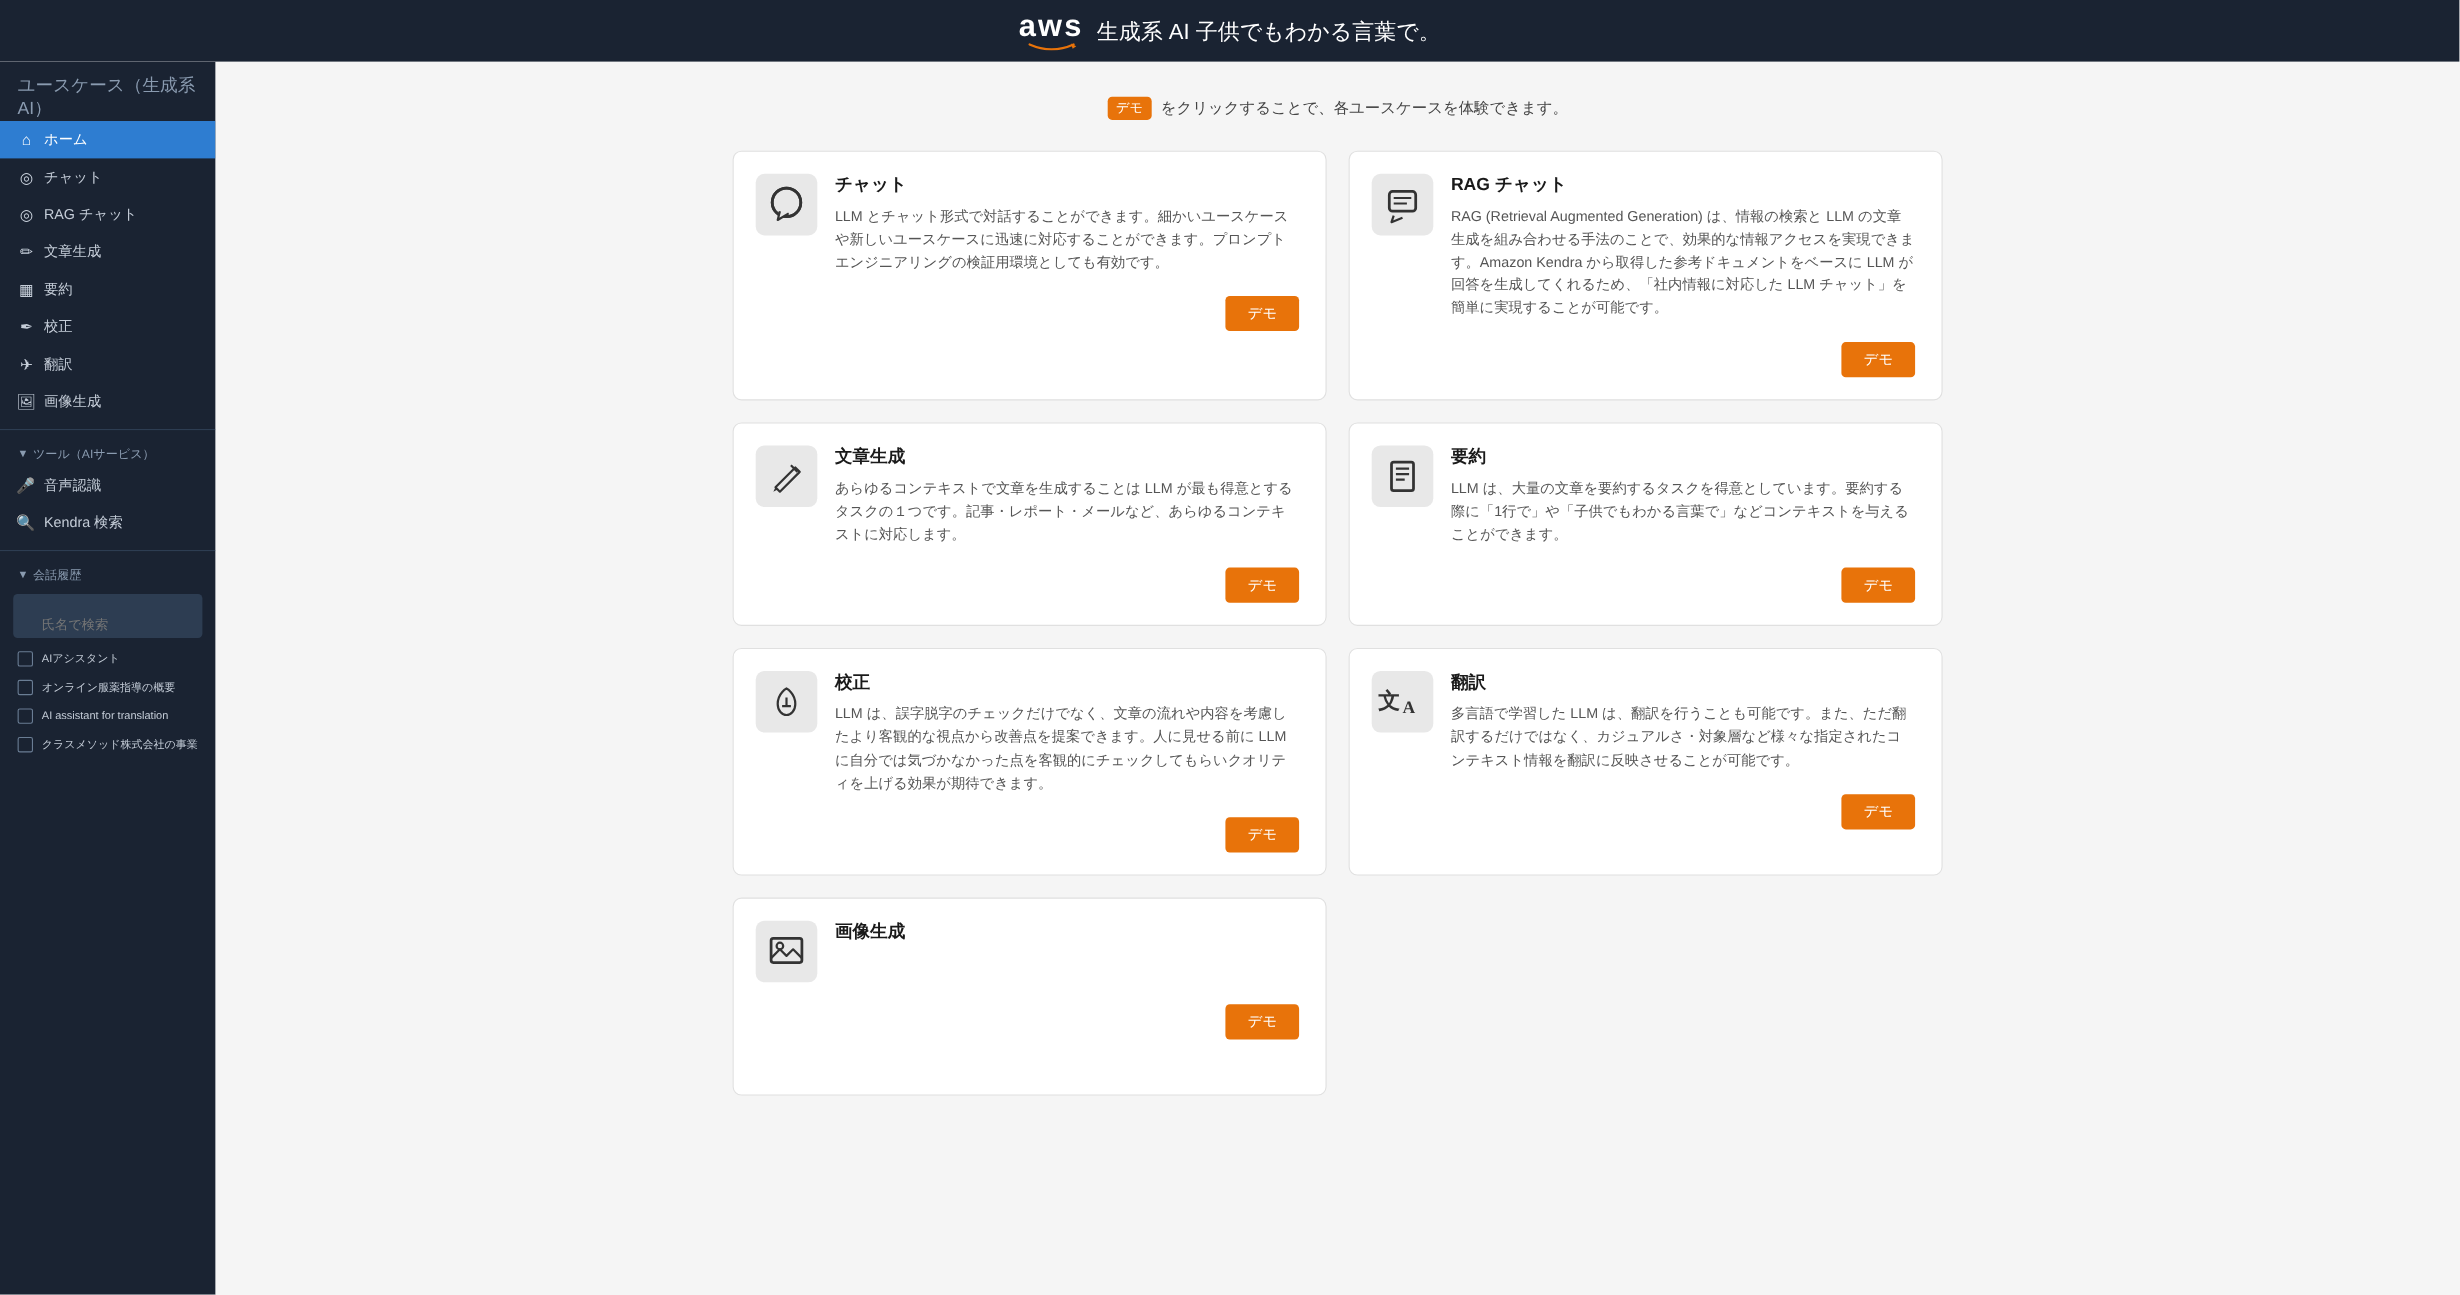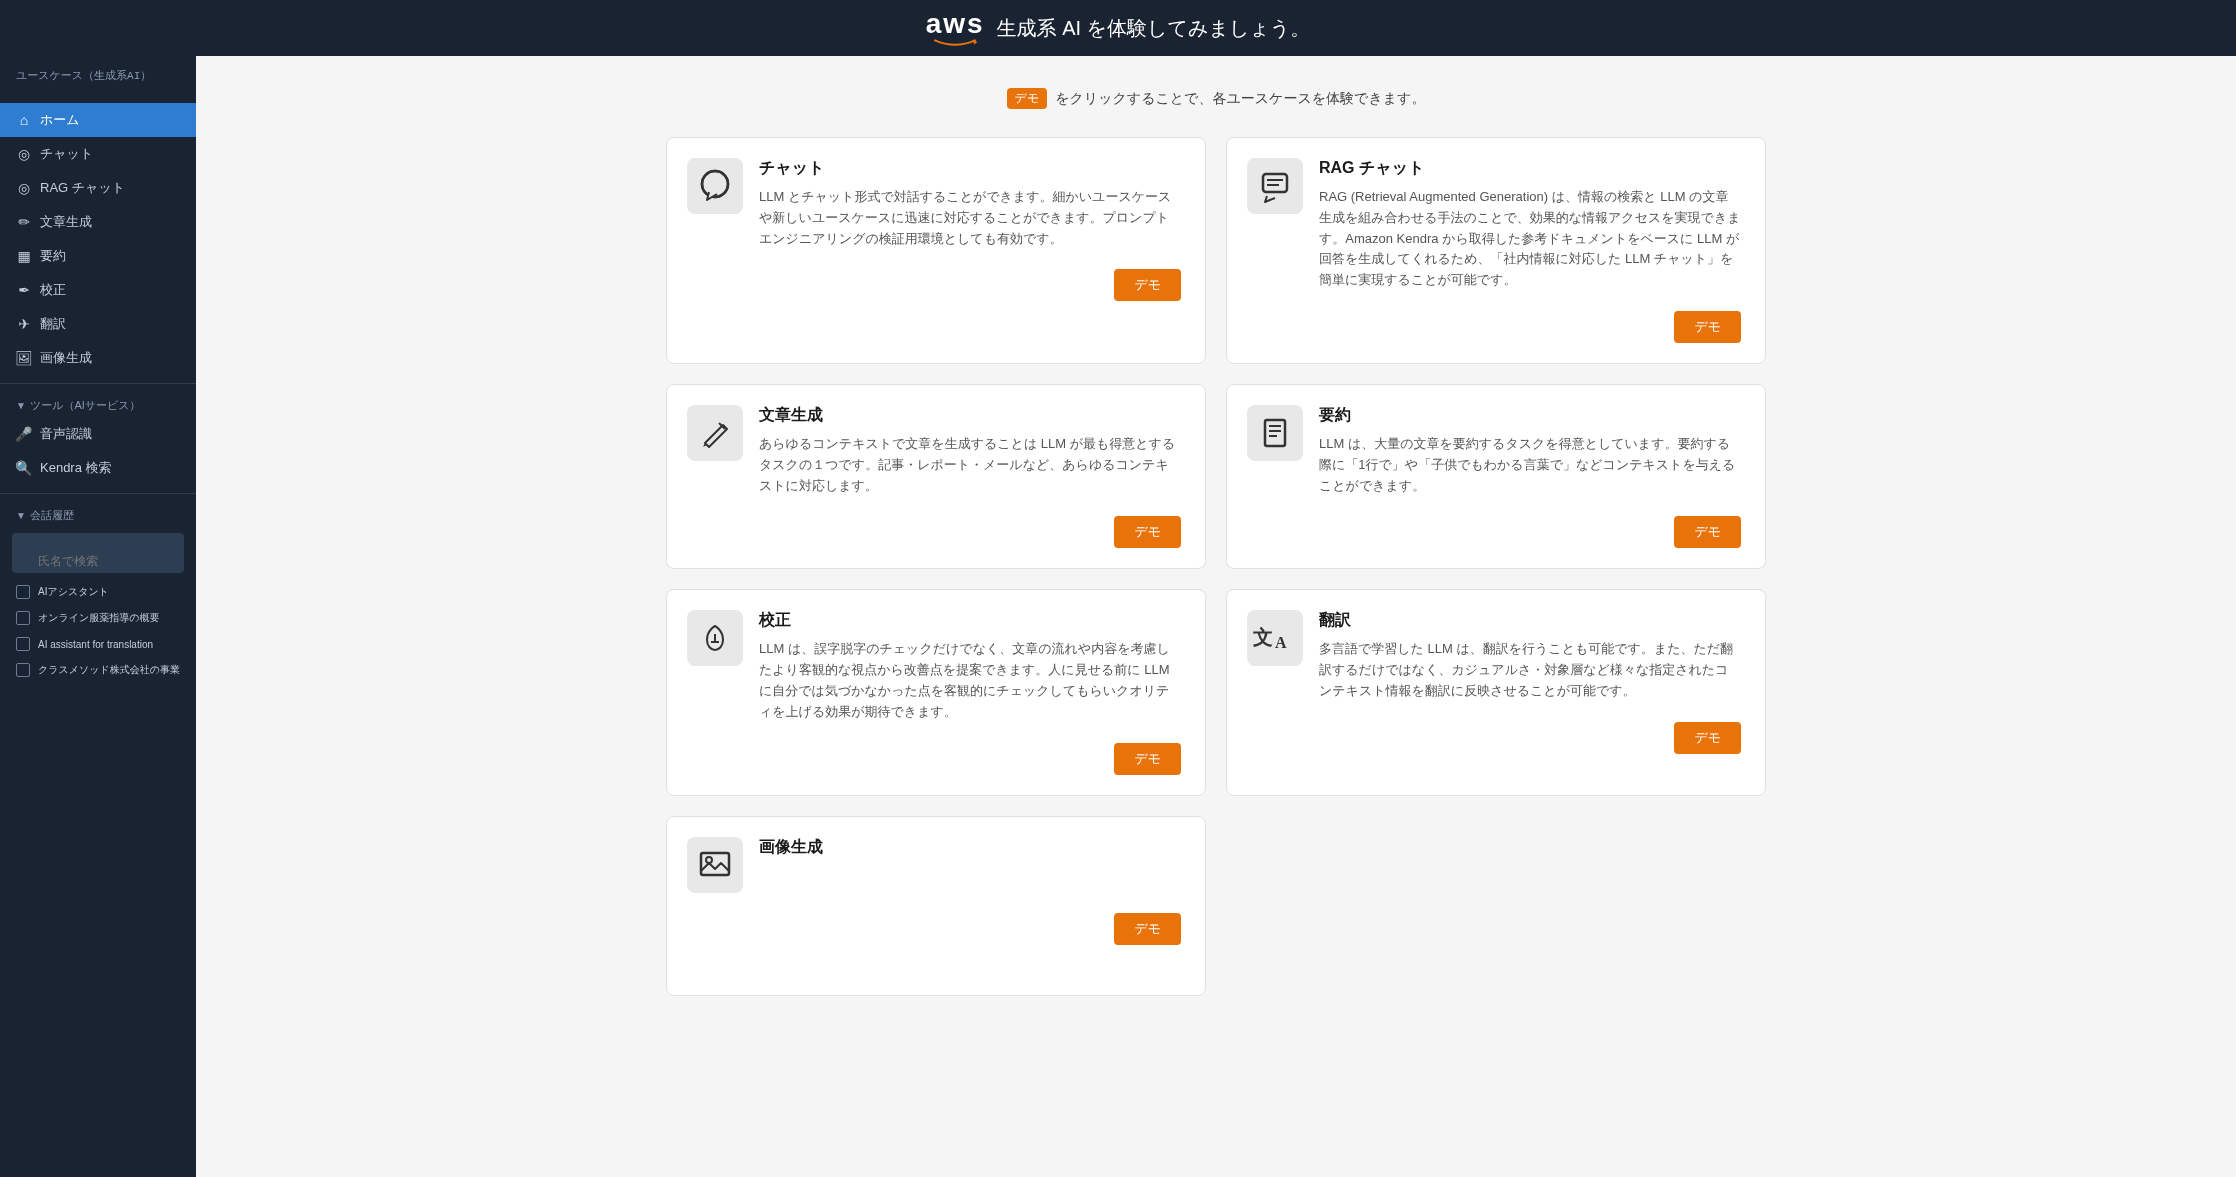--- a/index.html
+++ b/index.html
@@ -55,25 +55,24 @@
     .sidebar {
       width: 196px;
       background: #1a2332;
       color: white;
       flex-shrink: 0;
       overflow-y: auto;
       display: flex;
       flex-direction: column;
     }
     .sidebar-section-title {
-      font-size: 11px;
+      font-size: 16px;
       color: #8a9bb0;
-      padding: 12px 16px 20px;
+      padding: 12px 16px 0;
       font-weight: 500;
-      font-family: Liberation Mono, monospace;
     }
     .sidebar-item {
       display: flex;
       align-items: center;
       gap: 8px;
       padding: 8px 16px;
       cursor: pointer;
       font-size: 13px;
       color: #c5cdd8;
       transition: background 0.15s;
@@ -249,21 +248,21 @@
 
 <div class="header">
   <div class="header-content">
     <div class="aws-logo">
       <span class="aws-text">aws</span>
       <svg class="aws-smile" viewBox="0 0 60 10">
         <path d="M5,3 Q30,14 55,3" stroke="#e8730a" stroke-width="2.5" fill="none" stroke-linecap="round"></path>
         <polygon points="52,2 58,5 54,8" fill="#e8730a"></polygon>
       </svg>
     </div>
-    <span class="header-title">生成系 AI を体験してみましょう。</span>
+    <span class="header-title">生成系 AI 子供でもわかる言葉で。</span>
   </div>
 </div>
 
 <div class="app-body">
 
   <nav class="sidebar">
     <div class="sidebar-section-title">ユースケース（生成系AI）</div>
 
     <div class="sidebar-item active">
       <span class="icon">⌂</span>

